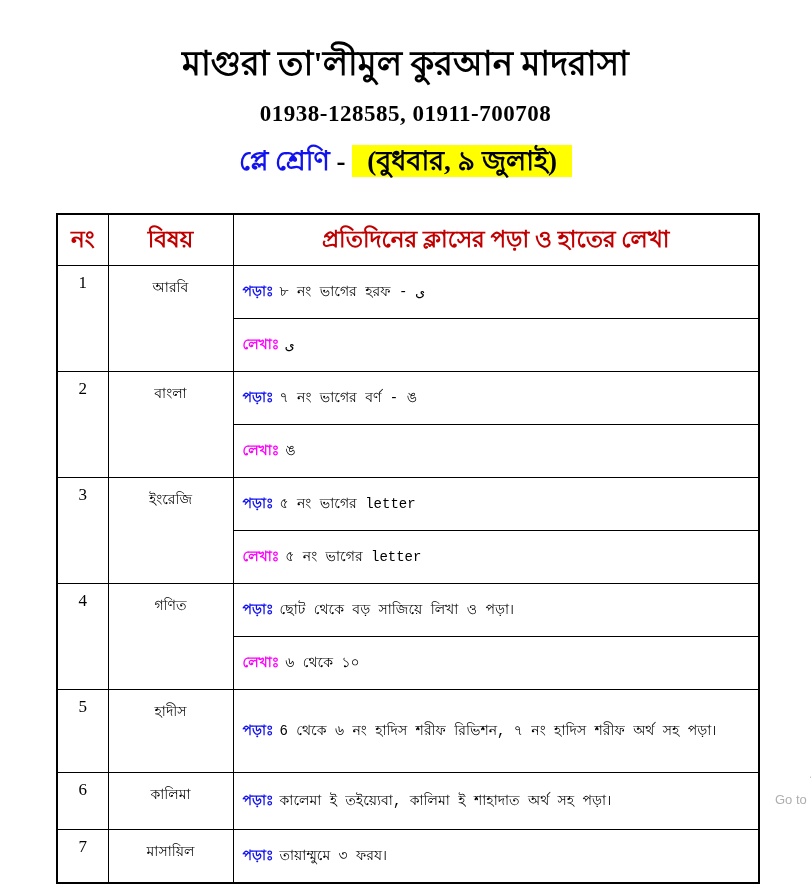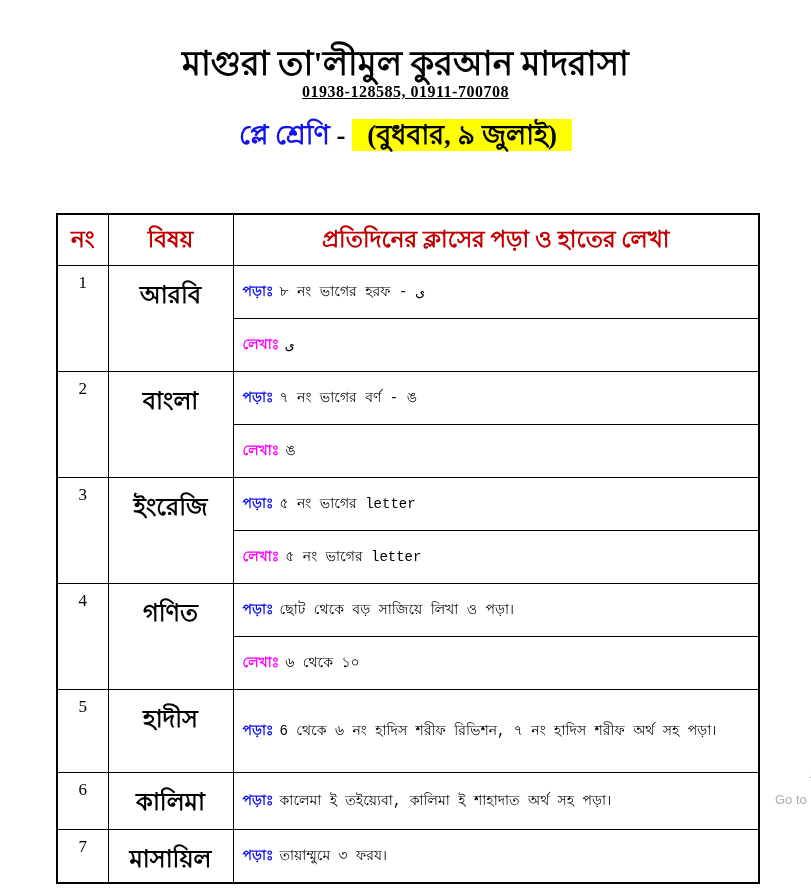--- a/index.html
+++ b/index.html
@@ -3,21 +3,21 @@
 <meta charset="utf-8">
 <style>
   html,body { margin:0; padding:0; background:#fff; }
   .page {
     position:relative; width:811px; height:893px; background:#ffffff;
     font-family:"Liberation Serif", serif; color:#000; overflow:hidden;
   }
   .doc-header { position:absolute; top:0; left:0; width:811px; text-align:center; }
   .title   { margin-top:44px; font-size:34px; font-weight:700; line-height:1.15; }
   .address { margin-top:14px; font-size:19px; font-weight:700; }
-  .phones  { margin-top:0; font-size:16px; font-weight:700; letter-spacing:0.5px;text-decoration:underline; }
+  .phones  { margin-top:18px; font-size:23px; font-weight:700; letter-spacing:0.5px; }
   .class-line { margin-top:13px; font-size:27px; font-weight:700; }
   .class-name { color:#1212ee; }
   .class-sep  { color:#000; }
   .date-chip  { background:#ffff00; color:#000; padding:1px 15px; }
 
   table.schedule {
     position:absolute; left:56px; top:213px; width:702px;
     border-collapse:collapse; table-layout:fixed;
     border:2.5px solid #000;
   }
@@ -29,21 +29,21 @@
   th.hdr {
     color:#c00000; font-size:23px; font-weight:700; height:50px;
     text-align:center; vertical-align:middle; padding:0 2px;
   }
   td.no {
     text-align:center; vertical-align:top; padding-top:7px;
     font-size:17px; font-weight:400;
   }
   td.subject {
     text-align:center; vertical-align:top; padding-top:10px;
-    font-size:24px; font-weight:700;
+    font-size:14px; font-weight:400;
   }
   td.detail {
     padding:3px 8px 3px 9px; font-size:14px; vertical-align:middle; line-height:1.5;font-family:Liberation Mono, monospace;
   }
   tr.h46 td.detail { height:46px; }
   tr.h76 td.detail { height:76px; }
   tr.h50 td.detail { height:50px; }
   .lbl { font-weight:700; margin-right:6px; }
   .pora-lbl  { color:#1212ee; }
   .lekha-lbl { color:#ff00ff; }

